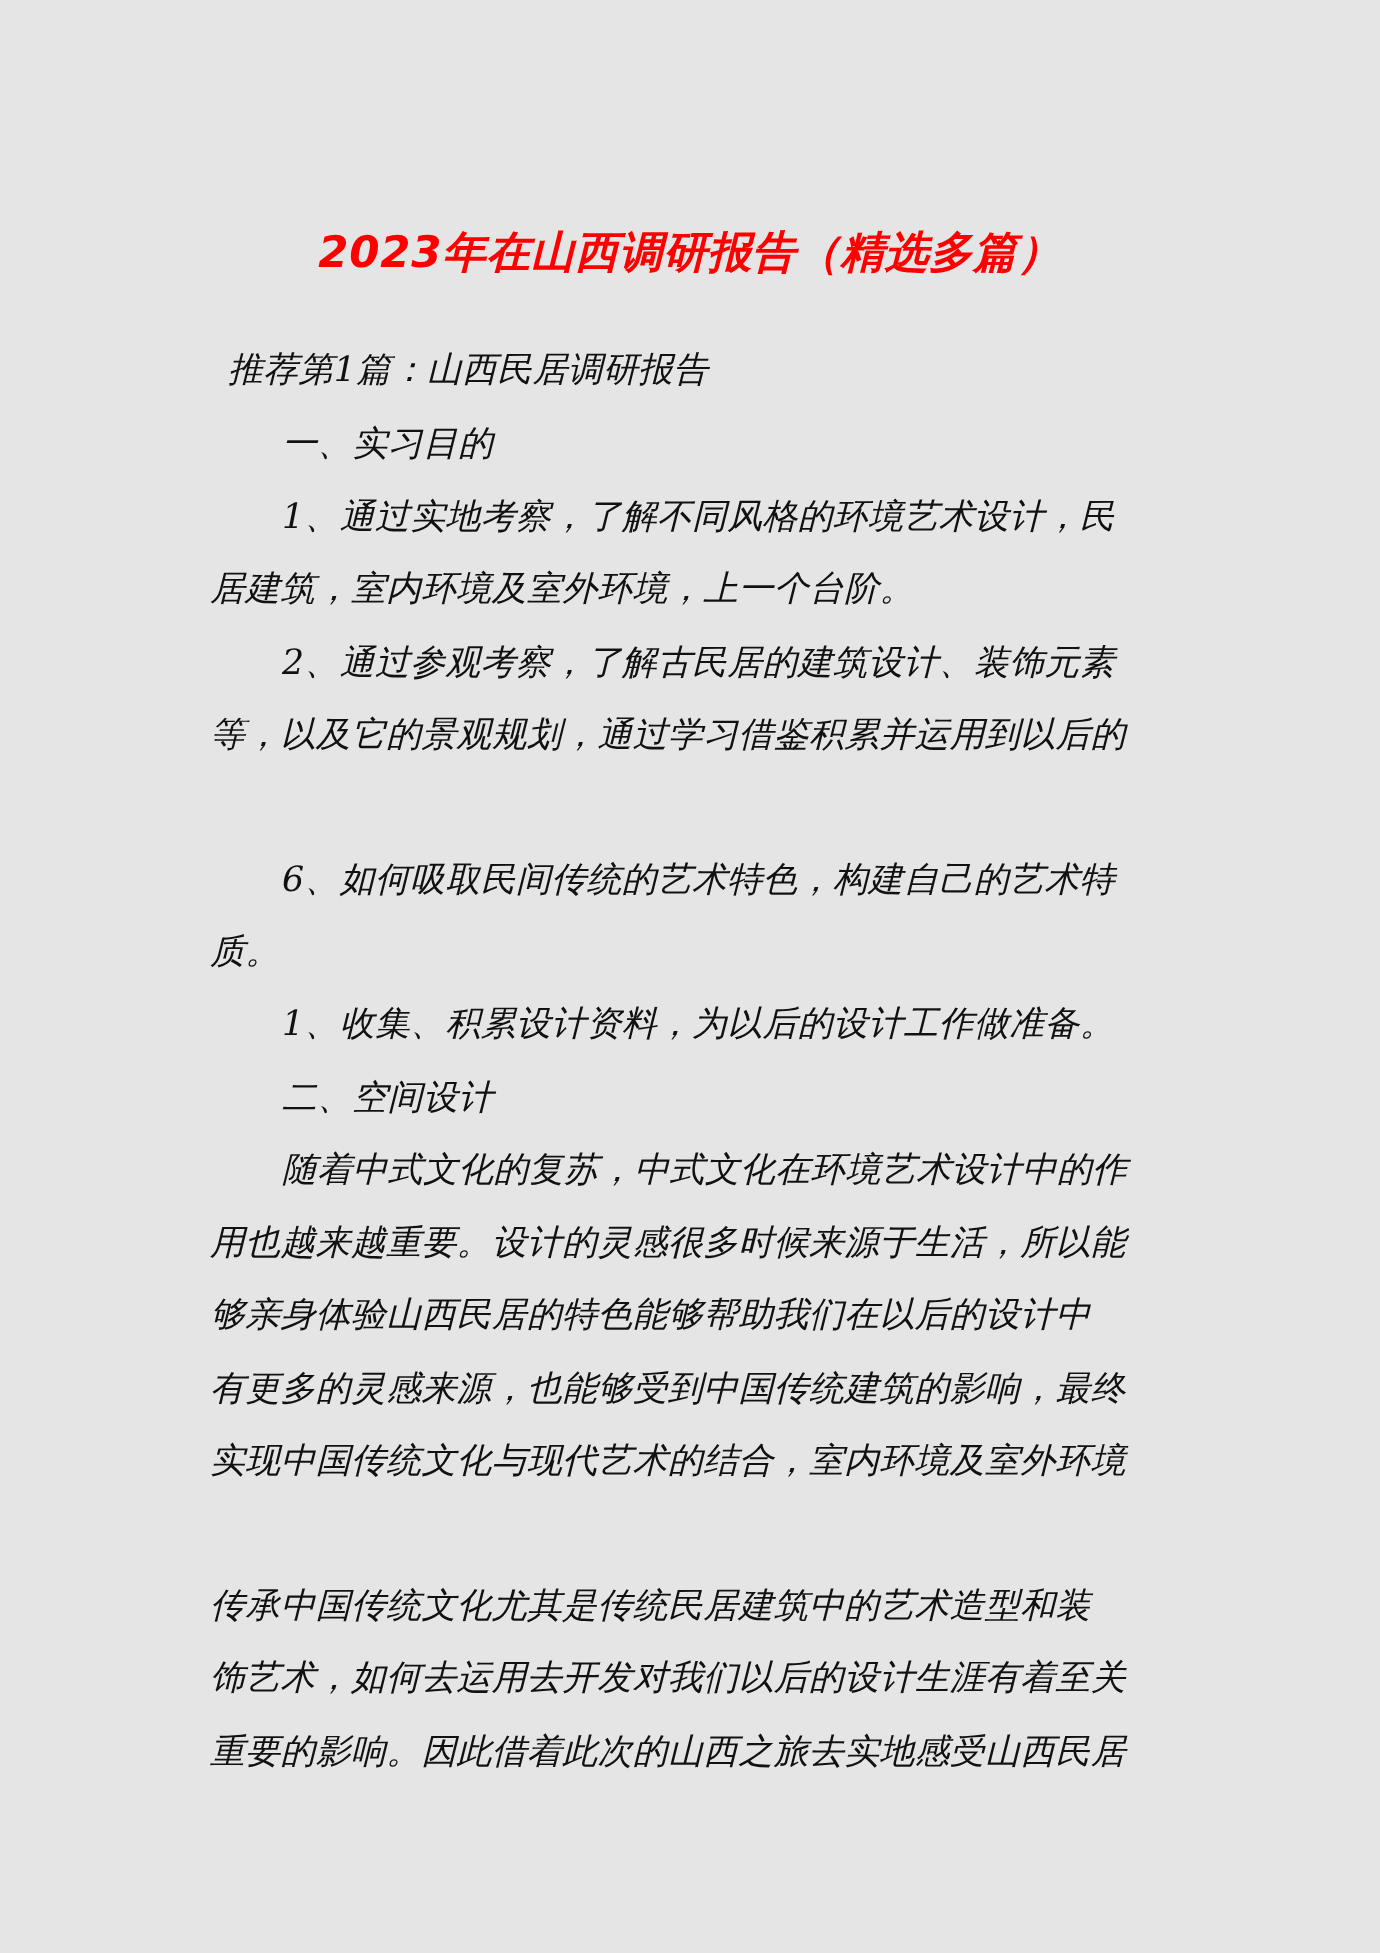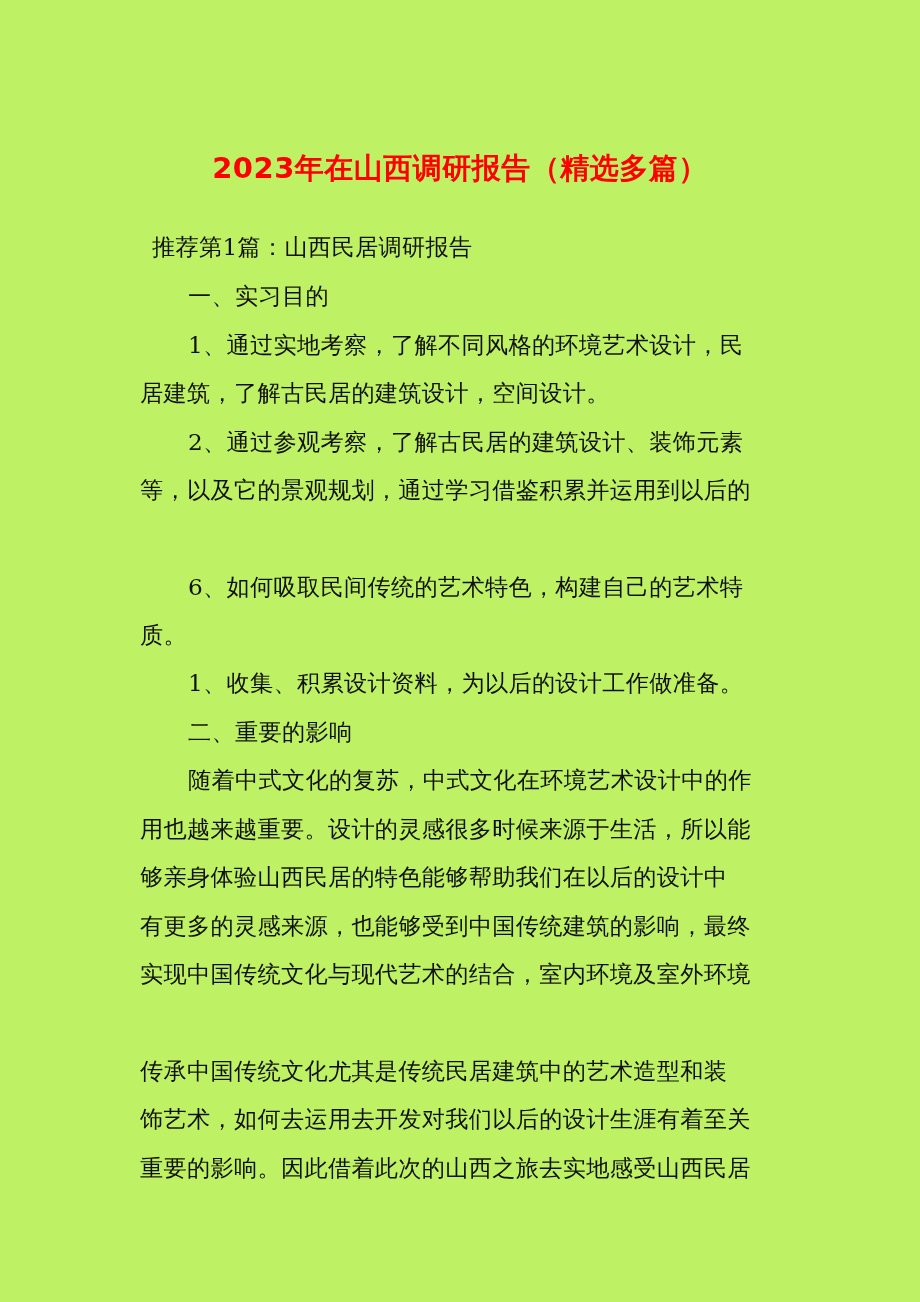--- a/index.html
+++ b/index.html
@@ -13,21 +13,22 @@
       position: relative;
       overflow: hidden;
       font-family: "DejaVu Serif", "Liberation Serif", serif;
       color: #111111;
     }
     .page {
       position: absolute;
       left: 0; top: 0;
       width: 920px;
       height: 1302px;
-      background: #bef264;
+      background: #e5e5e5;
+      font-style: italic;
     }
     .title {
       position: absolute;
       left: 0;
       top: 146px;
       width: 920px;
       text-align: center;
       font-family: "DejaVu Sans", "Liberation Sans", sans-serif;
       font-weight: bold;
       font-size: 29px;
@@ -50,27 +51,27 @@
   </style>
 </head>
 <body>
 
 <div class="page">
   <div class="title">2023年在山西调研报告（精选多篇）</div>
 
   <div class="line sub" style="top:232px">推荐第1篇：山西民居调研报告</div>
   <div class="line indent" style="top:281px">一、实习目的</div>
   <div class="line indent" style="top:330px">1、通过实地考察，了解不同风格的环境艺术设计，民</div>
-  <div class="line" style="top:378px">居建筑，了解古民居的建筑设计，空间设计。</div>
+  <div class="line" style="top:378px">居建筑，室内环境及室外环境，上一个台阶。</div>
   <div class="line indent" style="top:427px">2、通过参观考察，了解古民居的建筑设计、装饰元素</div>
   <div class="line" style="top:475px">等，以及它的景观规划，通过学习借鉴积累并运用到以后的</div>
   <div class="line indent" style="top:572px">6、如何吸取民间传统的艺术特色，构建自己的艺术特</div>
   <div class="line" style="top:620px">质。</div>
   <div class="line indent" style="top:668px">1、收集、积累设计资料，为以后的设计工作做准备。</div>
-  <div class="line indent" style="top:717px">二、重要的影响</div>
+  <div class="line indent" style="top:717px">二、空间设计</div>
   <div class="line indent" style="top:765px">随着中式文化的复苏，中式文化在环境艺术设计中的作</div>
   <div class="line" style="top:814px">用也越来越重要。设计的灵感很多时候来源于生活，所以能</div>
   <div class="line" style="top:862px">够亲身体验山西民居的特色能够帮助我们在以后的设计中</div>
   <div class="line" style="top:911px">有更多的灵感来源，也能够受到中国传统建筑的影响，最终</div>
   <div class="line" style="top:959px">实现中国传统文化与现代艺术的结合，室内环境及室外环境</div>
   <div class="line" style="top:1056px">传承中国传统文化尤其是传统民居建筑中的艺术造型和装</div>
   <div class="line" style="top:1153px">重要的影响。因此借着此次的山西之旅去实地感受山西民居</div>
   <div class="line" style="top:1104px">饰艺术，如何去运用去开发对我们以后的设计生涯有着至关</div>
 </div>
 

